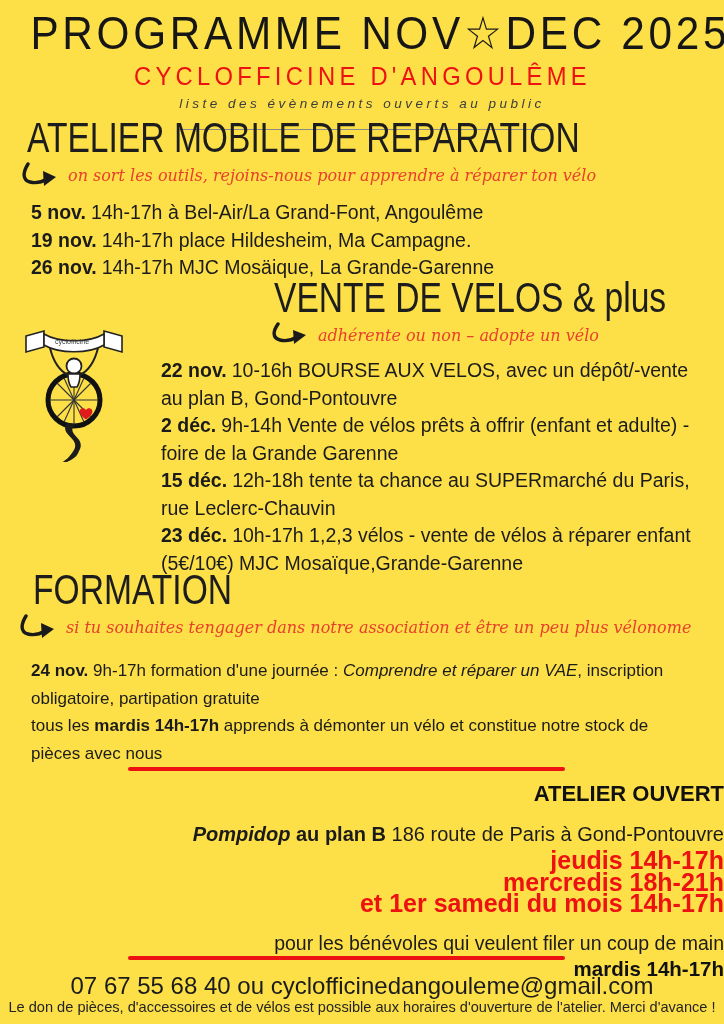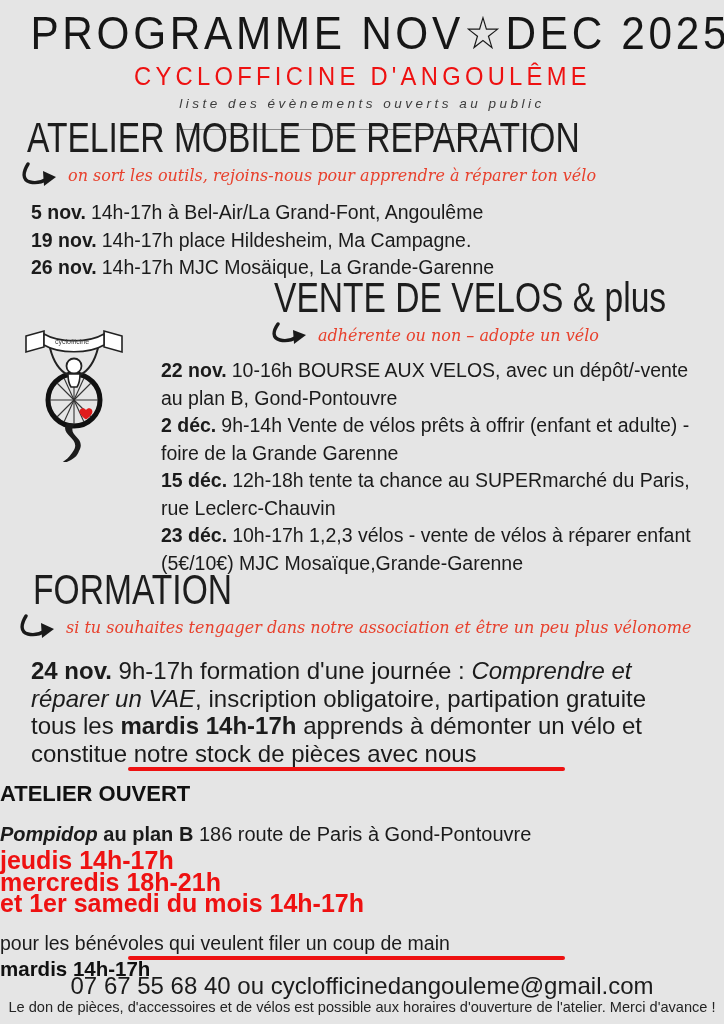--- a/index.html
+++ b/index.html
@@ -1,19 +1,19 @@
 <!DOCTYPE html>
 <html><head>
 <meta charset="utf-8">
 <style>
   * { margin:0; padding:0; box-sizing:border-box; }
   html,body { background:#ffffff; }
   .page {
     position:relative; width:724px; height:1024px; margin:0 auto;
-    background:#e5e5e5; overflow:hidden; color:#1b1b1b;
+    background:#fde047; overflow:hidden; color:#1b1b1b;
     font-family:"Liberation Sans", sans-serif;
   }
   
   .header { position:absolute; top:6px; left:0; width:724px; text-align:center; }
   .title {
     display:inline-block; font-size:46px; letter-spacing:4px; color:#161616;
     transform:scaleX(.92); transform-origin:center; white-space:nowrap; font-weight:400;
   }
   .org {
     display:block; margin-top:2px;
@@ -51,28 +51,28 @@
   .s2 { position:absolute; top:276px; left:0; width:724px; }
   .s2 .h-big { margin-left:274px; }
   .s2 .note-row { margin-left:270px; }
   .s2 .events { margin-left:161px; width:537px; }
   .logo { position:absolute; left:24px; top:44px; }
 
   .s3 { position:absolute; top:568px; left:0; width:636px; }
   .s3 .h-big { margin-left:33px; }
   .s3 .note-row { margin-left:18px; }
   .s3 .para { margin-left:31px; margin-top:15px; width:650px;
-              font-size:24px; line-height:27.5px; }
+              font-size:17px; line-height:27.5px; }
 
   .divider { position:absolute; left:128px; width:437px; height:3.5px;
              background:#ee1111; border-radius:2px; }
   .div1 { top:767px; }
   .div2 { top:956px; }
 
-  .s4 { position:absolute; top:781px; left:0; width:724px; text-align:left; }
+  .s4 { position:absolute; top:781px; left:0; width:724px; text-align:right; }
   .s4 .open-heading { font-size:22px; font-weight:700; color:#111; }
   .s4 .address { font-size:20px; margin-top:16px; color:#1b1b1b; }
   .red-times { margin-top:4px; }
   .red-time { font-size:25px; font-weight:700; color:#ee1111; line-height:21.5px; }
   .volunteers { margin-top:17px; font-size:19.5px; color:#1b1b1b; }
   .volunteers-time { font-size:20.5px; font-weight:700; margin-top:2px; color:#111; }
 
   .contact { position:absolute; top:972px; left:0; width:724px; text-align:center;
              font-size:24px; color:#1b1b1b; }
   .footnote { position:absolute; top:999px; left:0; width:724px; text-align:center;

